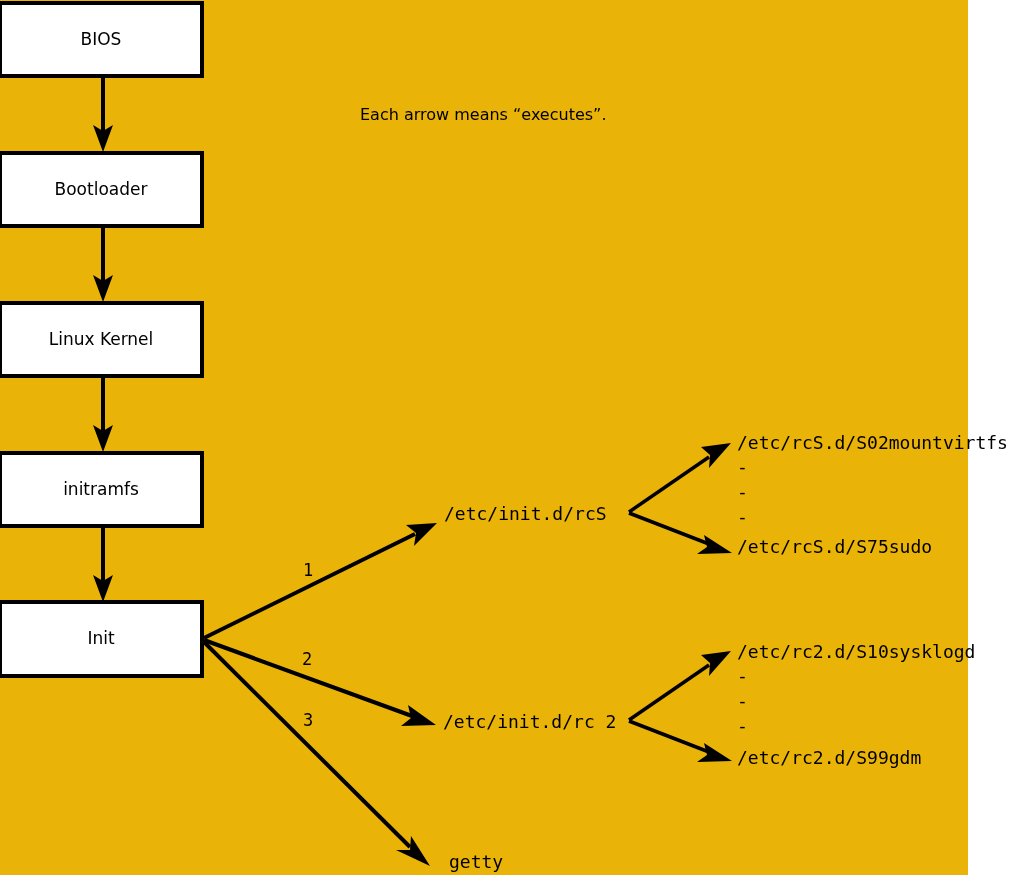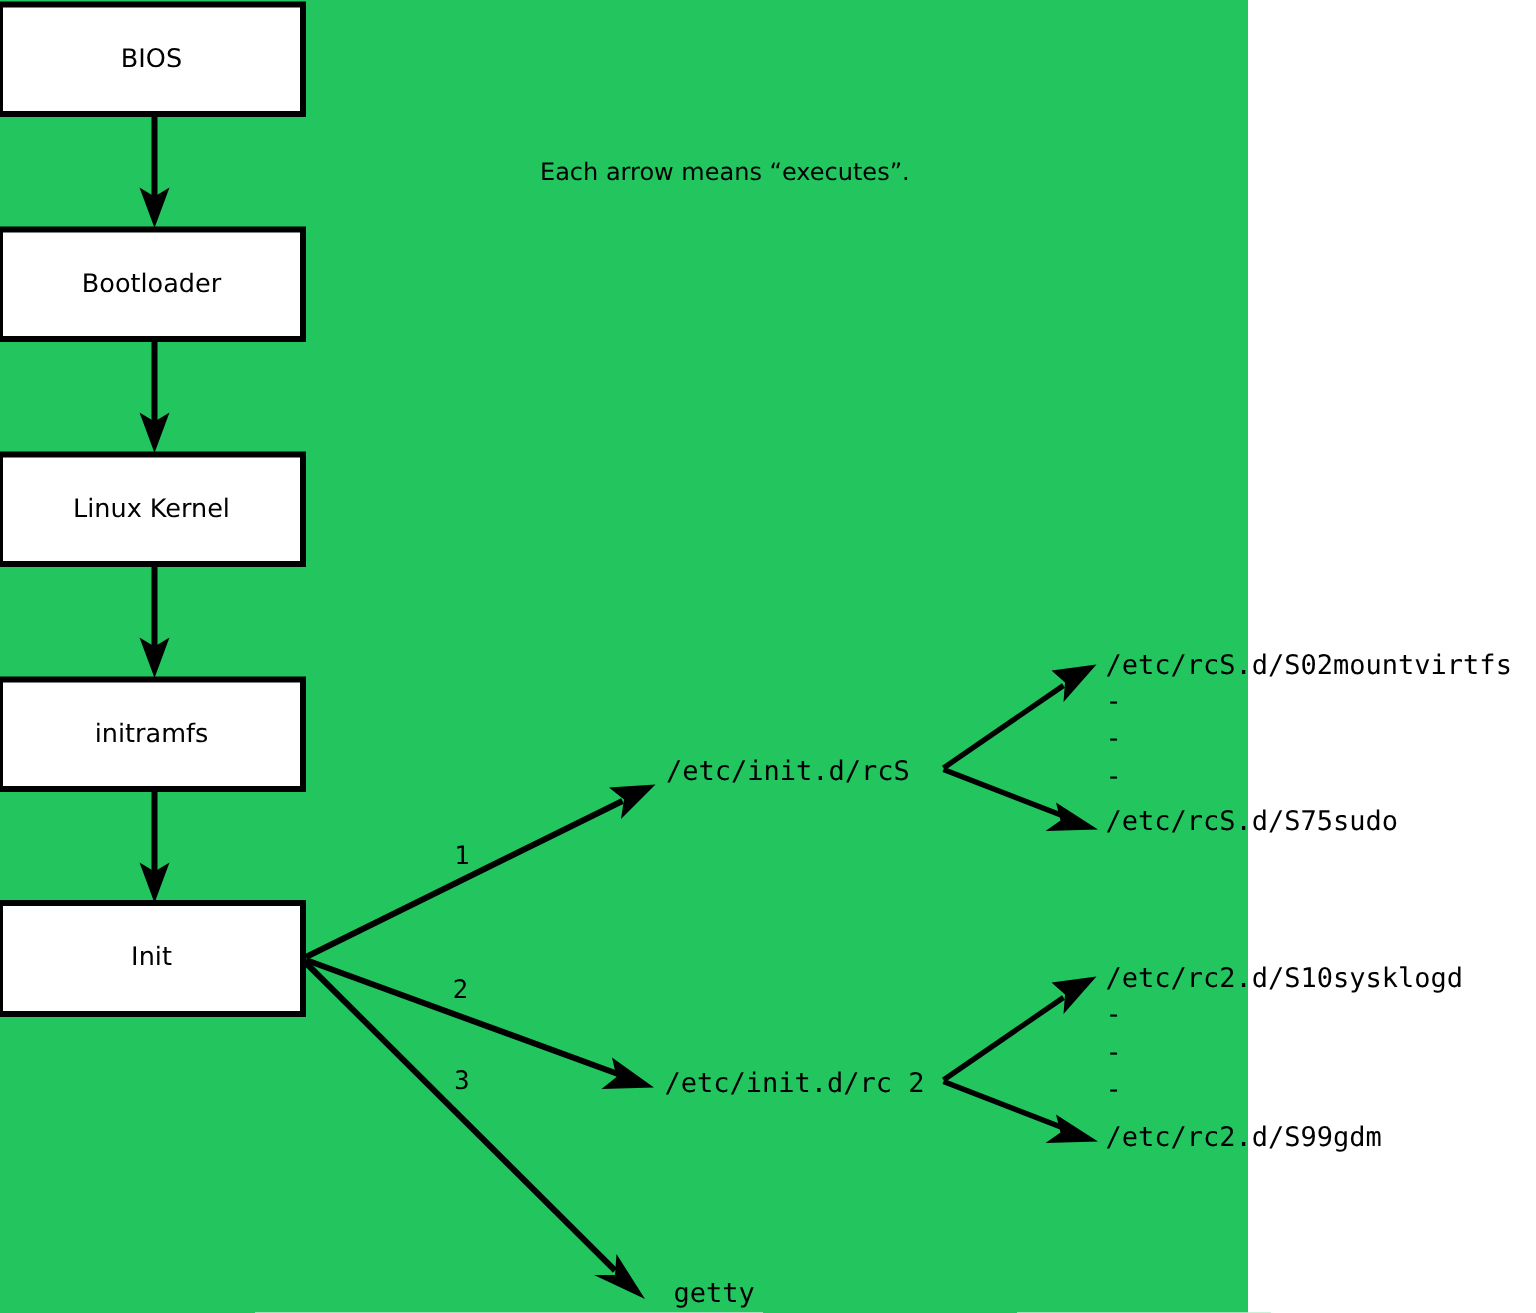--- a/index.html
+++ b/index.html
@@ -8,23 +8,23 @@
     background: #ffffff;
   }
   body {
     width: 1024px;
     height: 875px;
     font-family: "Liberation Sans", sans-serif;
     overflow: hidden;
   }
   #diagram-root {
     position: relative;
-    width: 832px;
+    width: 968px;
     height: 875px;
-    background: #22c55e;
+    background: #eab308;
   }
   svg.diagram {
     display: block;
     width: 1024px;
     height: 875px;
   }
   .box-rect {
     fill: #ffffff;
     stroke: #000000;
     stroke-width: 4;

